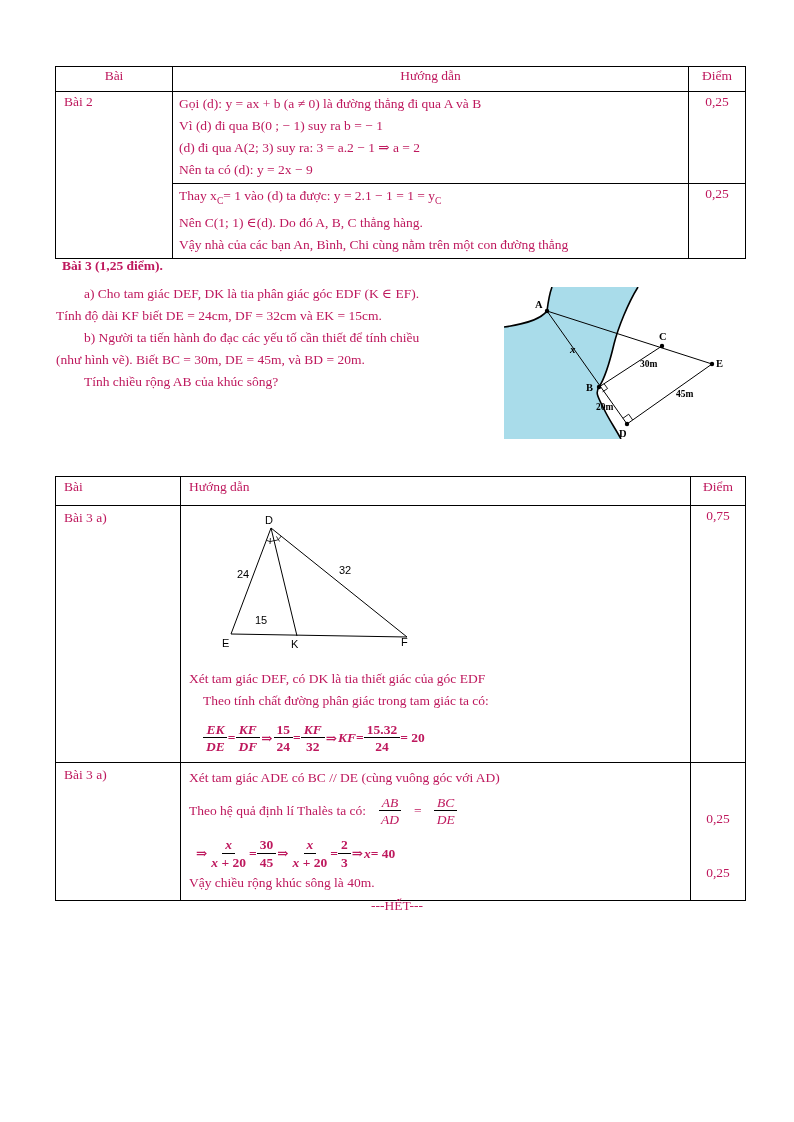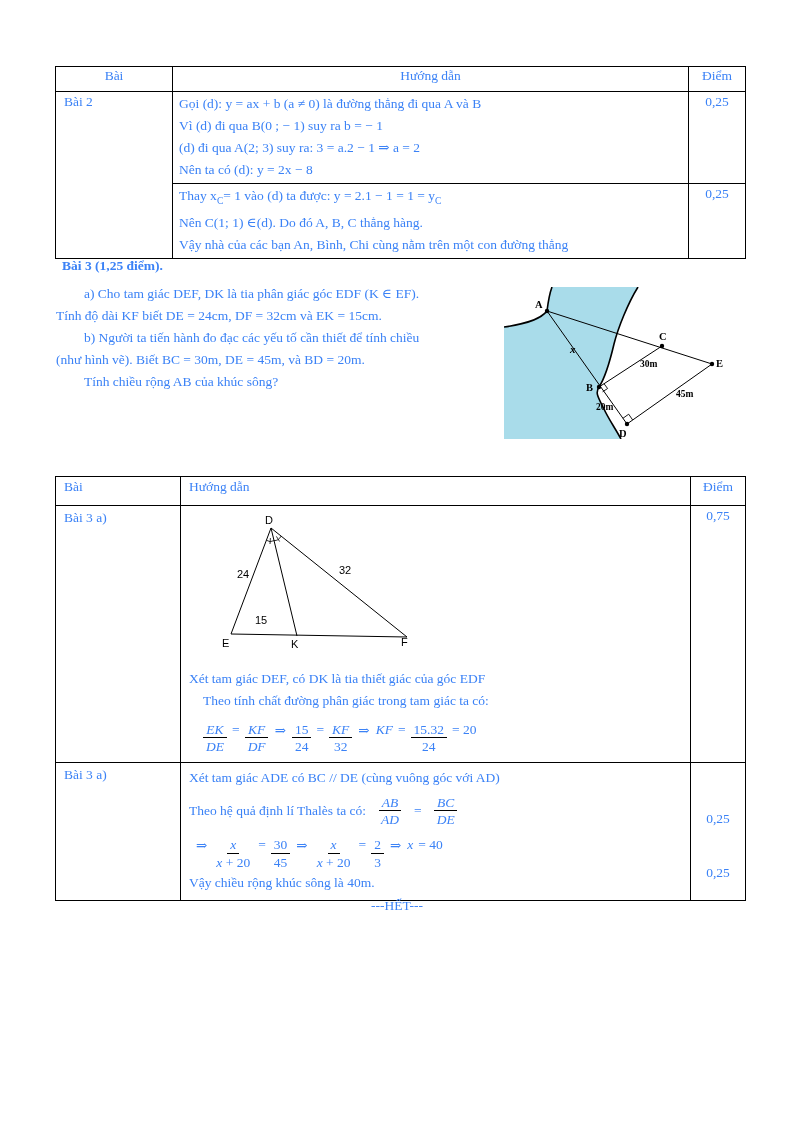--- a/index.html
+++ b/index.html
@@ -1,17 +1,17 @@
 <!DOCTYPE html>
 <html><head>
 <meta charset="utf-8">
 <style>
   html,body{margin:0;padding:0;background:#fff;}
   .page{position:relative;width:794px;height:1122px;background:#fff;
-        font-family:"Liberation Serif","DejaVu Serif",serif;font-size:13.5px;color:#3b82f6;overflow:hidden;}
+        font-family:"Liberation Serif","DejaVu Serif",serif;font-size:13.5px;color:#be185d;overflow:hidden;}
   table.doc{border-collapse:collapse;table-layout:fixed;width:690px;}
   table.doc td{border:1px solid #000;vertical-align:top;}
   #t1{position:absolute;left:55px;top:66px;}
   #t2{position:absolute;left:55px;top:476px;}
   .hdr1 td{text-align:center;height:22px;padding:1px 2px;}
   .hdr2 td{height:24px;padding:2px 8px;}
   .hdr2 td.ctr{text-align:center;padding:2px 2px;}
   td.lbl1{vertical-align:middle;padding:2px 8px;}
   td.lbl2{padding:4px 8px;vertical-align:top;}
   td.sol{padding:1px 6px 2px;}
@@ -21,21 +21,21 @@
   .s2a{margin-top:46px;}
   .s2b{margin-top:38px;}
   .ln{line-height:22px;white-space:nowrap;}
   sub.sb{font-size:9.5px;}
   .pl{line-height:22px;white-space:nowrap;}
   .ind{padding-left:28px;}
   .b3title{position:absolute;left:62px;top:258px;font-weight:bold;}
   .b3text{position:absolute;left:56px;top:283px;width:450px;}
   .b3fig{position:absolute;left:504px;top:287px;}
   .endline{position:absolute;left:0;top:898px;width:794px;text-align:center;}
-  .formula{display:flex;align-items:flex-start;gap:5px;margin:10px 0 2px 14px;}
+  .formula{display:flex;align-items:center;margin:10px 0 2px 14px;font-weight:bold;}
   .inlineformula{display:flex;align-items:center;gap:12px;margin:6px 0 2px 0;}
   .frac{display:inline-flex;flex-direction:column;align-items:center;line-height:1.12;}
   .frac .nu{display:block;border-bottom:1px solid #000;padding:0 3px;}
   .frac .de{display:block;padding:1px 3px 0;}
   .it{font-style:italic;}
   .arr{padding:0 1px;}
   svg.river text{font:bold 10.5px "Liberation Serif",serif;}
   svg.river text.meas{font:bold 9.5px "Liberation Serif",serif;}
   svg.river text.xl{font:italic bold 11px "Liberation Serif",serif;}
   svg.tri{display:block;margin:2px 0 16px 0;}
@@ -57,21 +57,21 @@
         <td>Bài</td>
         <td>Hướng dẫn</td>
         <td>Điểm</td>
       </tr>
       <tr>
         <td class="lbl1" rowspan="2">Bài 2</td>
         <td class="sol">
           <div class="ln">Gọi  (d): y = ax + b (a ≠ 0) là đường thẳng đi qua A và B</div>
           <div class="ln">Vì (d) đi qua B(0 ; − 1) suy ra b = − 1</div>
           <div class="ln">(d) đi qua A(2; 3) suy ra: 3 = a.2 − 1  ⇒ a = 2</div>
-          <div class="ln">Nên ta có (d): y = 2x − 8</div>
+          <div class="ln">Nên ta có (d): y = 2x − 9</div>
         </td>
         <td class="score">0,25</td>
       </tr>
       <tr>
         <td class="sol">
           <div class="ln"><span>Thay x</span><sub class="sb">C</sub><span>= 1 vào (d) ta được: y = 2.1 − 1 = 1 = y</span><sub class="sb">C</sub></div>
           <div class="ln">Nên C(1; 1)  ∈(d). Do đó A, B, C thẳng hàng.</div>
           <div class="ln">Vậy  nhà của các bạn An, Bình, Chi cùng nằm trên một con đường thẳng</div>
         </td>
         <td class="score">0,25</td>

